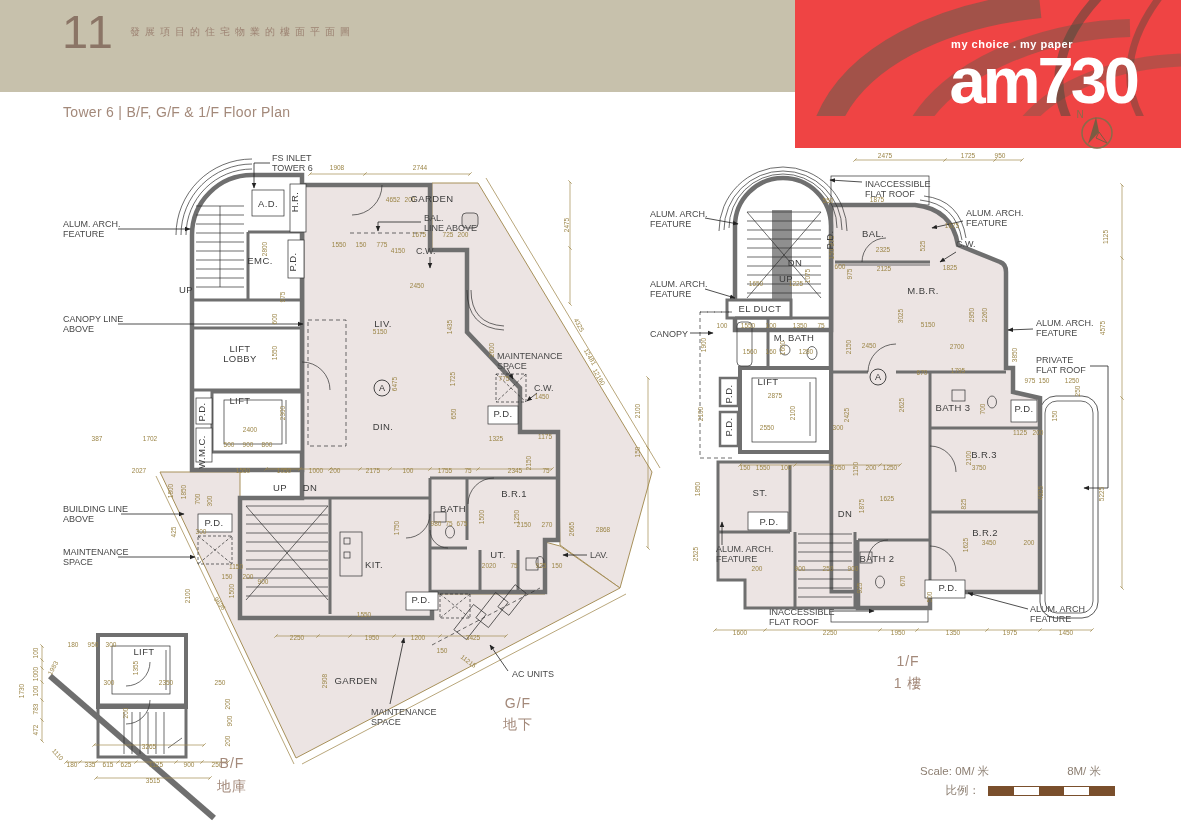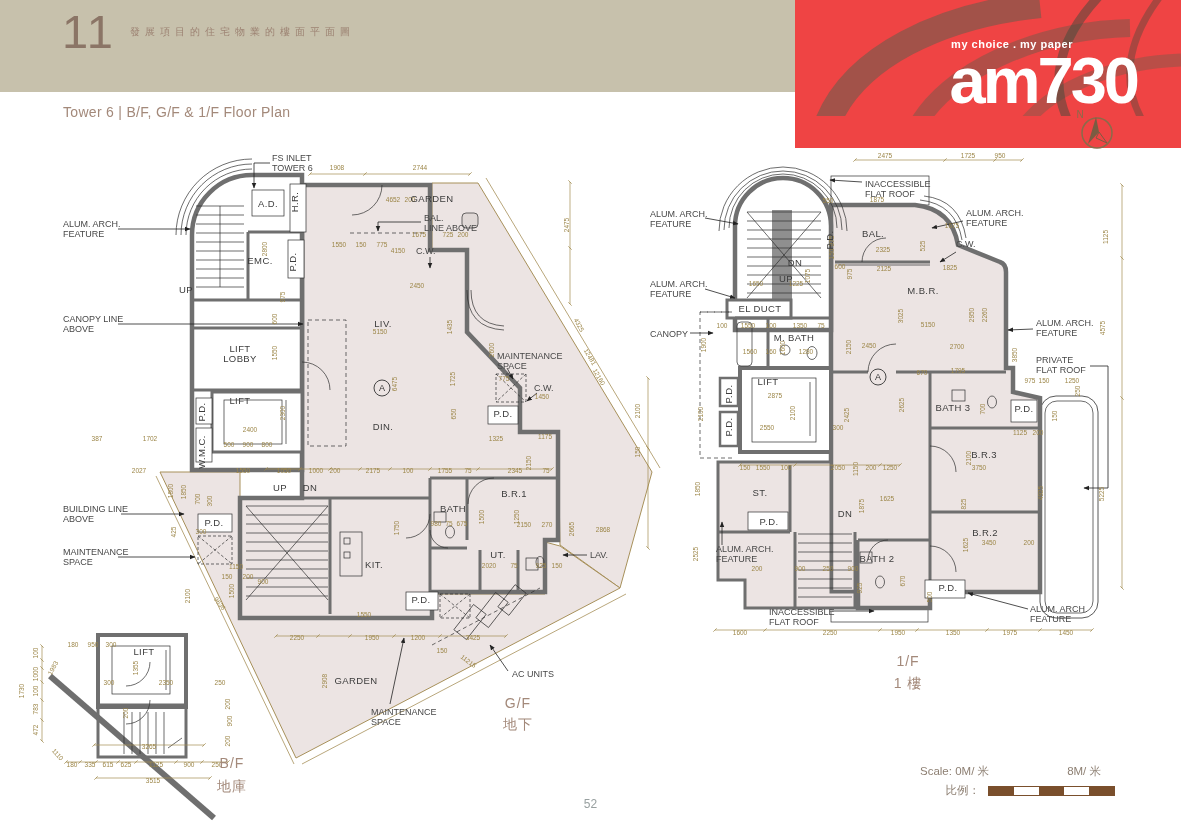--- a/index.html
+++ b/index.html
@@ -549,14 +549,13 @@
       <div class="scalebar">
         <span class="sb1"></span>
           <span class="sb2"></span>
           <span class="sb3"></span>
           <span class="sb4"></span>
           <span class="sb5"></span>
       </div>
     </div>
   </div>
 
-  <div class="pagenum">52</div>
 </div>
 
 </body></html>

